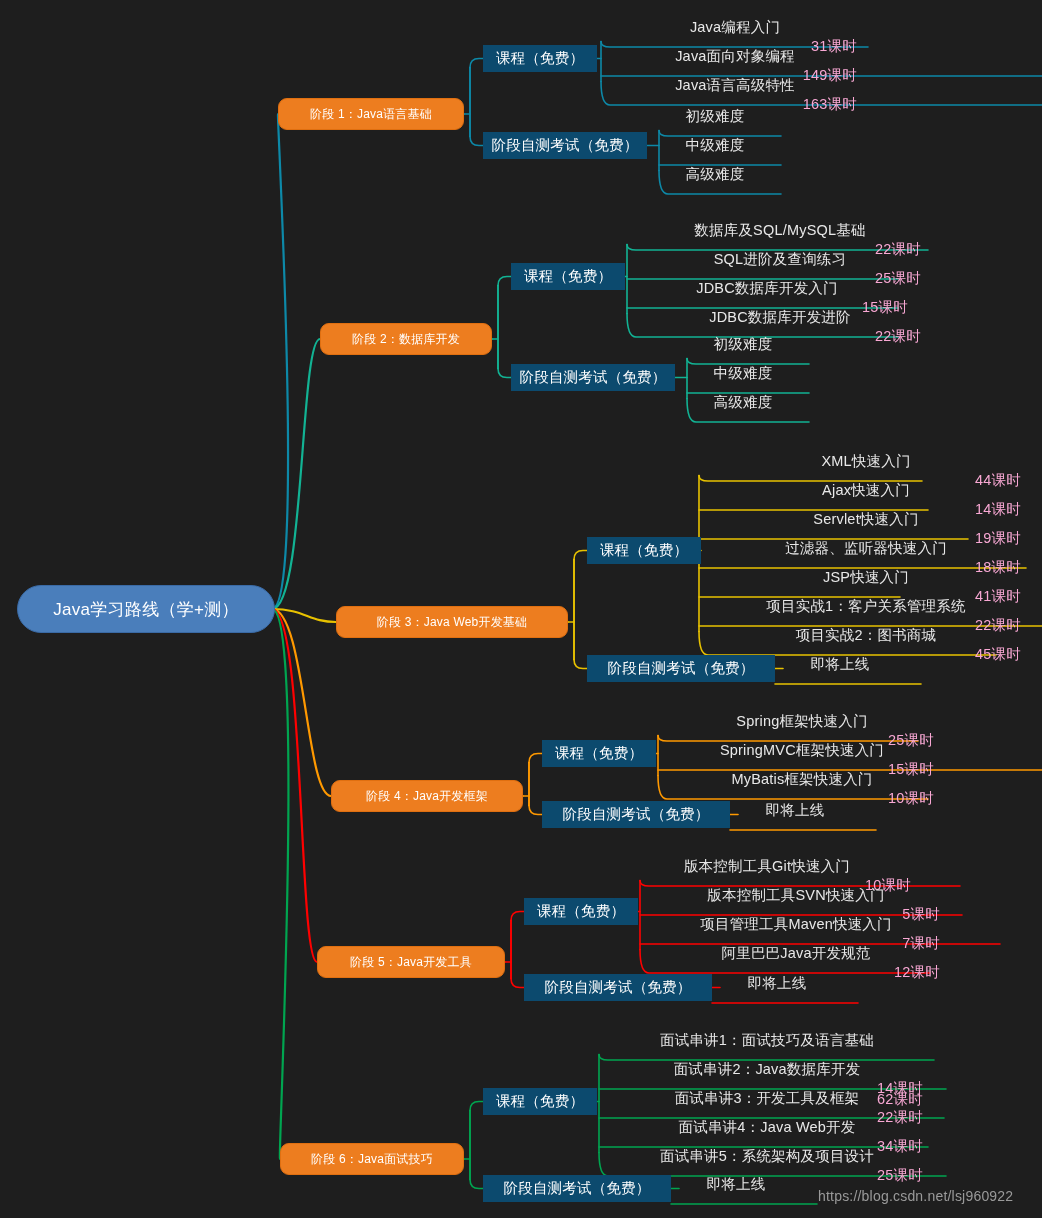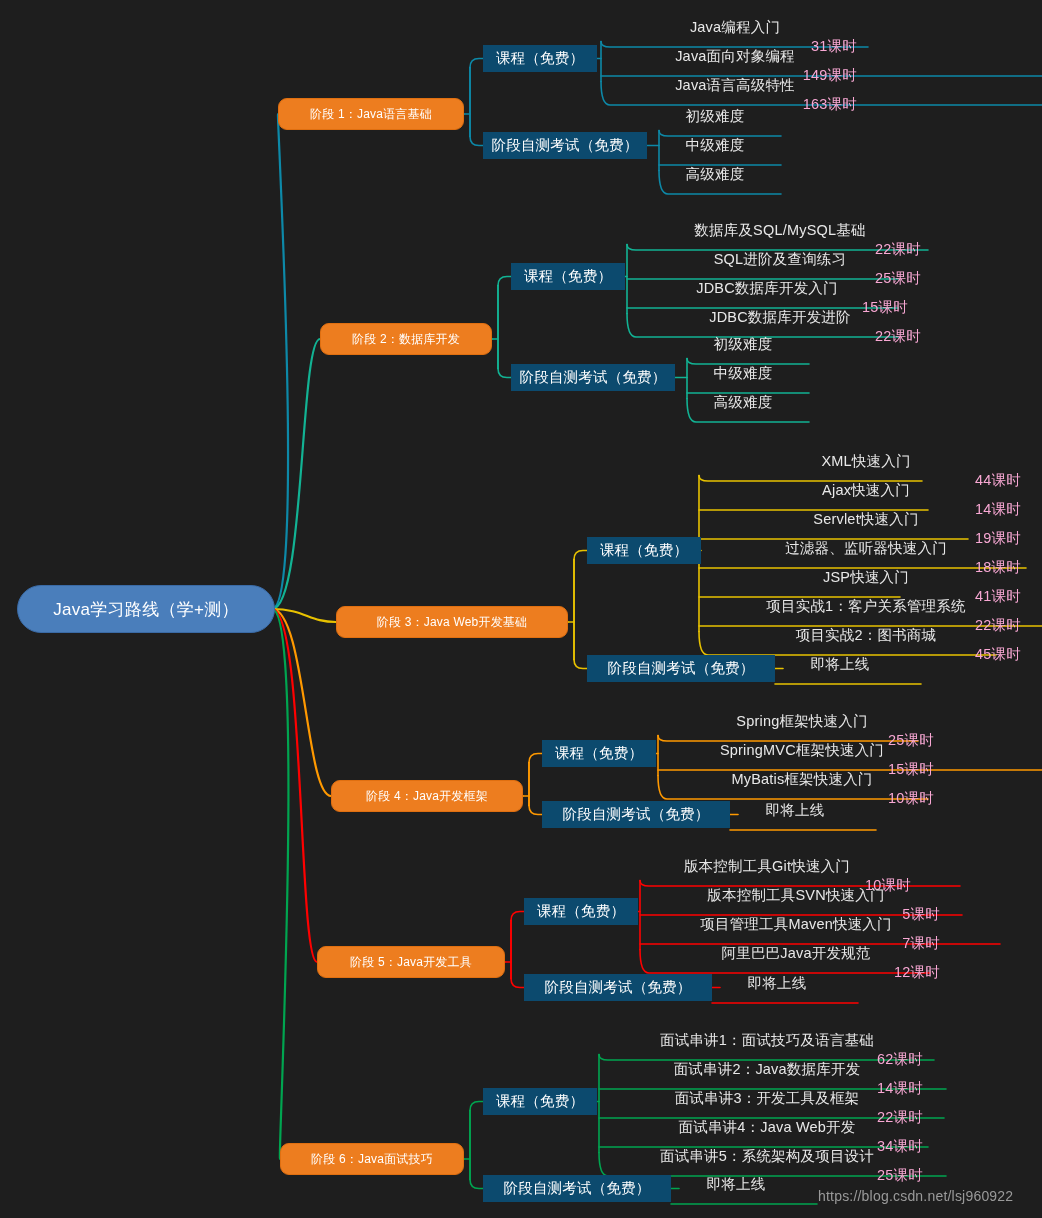--- a/index.html
+++ b/index.html
@@ -292,21 +292,21 @@
       <div class="node leaf" style="left: 648px; top: 944px; width: 296px; height: 38px;">
         <span class="lt">阿里巴巴Java开发规范</span>
         <span class="lh">12课时</span>
       </div>
       <div class="node leaf plain center" style="left: 722px; top: 974px; width: 110px; height: 29px;">
         <span class="lt">即将上线</span>
       </div>
       <div class="node stage-node" style="left: 280px; top: 1143px; width: 184px; height: 32px;">阶段 6：Java面试技巧</div>
       <div class="node cat-node" style="left: 483px; top: 1088px; width: 114px; height: 27px;">课程（免费）</div>
       <div class="node cat-node" style="left: 483px; top: 1175px; width: 188px; height: 27px;">阶段自测考试（免费）</div>
-      <div class="node leaf" style="left: 607px; top: 1031px; width: 320px; height: 29px;">
+      <div class="node leaf" style="left: 607px; top: 1031px; width: 320px; height: 29px; gap: 40px;">
         <span class="lt">面试串讲1：面试技巧及语言基础</span>
         <span class="lh">62课时</span>
       </div>
       <div class="node leaf" style="left: 607px; top: 1060px; width: 320px; height: 29px;">
         <span class="lt">面试串讲2：Java数据库开发</span>
         <span class="lh">14课时</span>
       </div>
       <div class="node leaf" style="left: 607px; top: 1089px; width: 320px; height: 29px;">
         <span class="lt">面试串讲3：开发工具及框架</span>
         <span class="lh">22课时</span>

